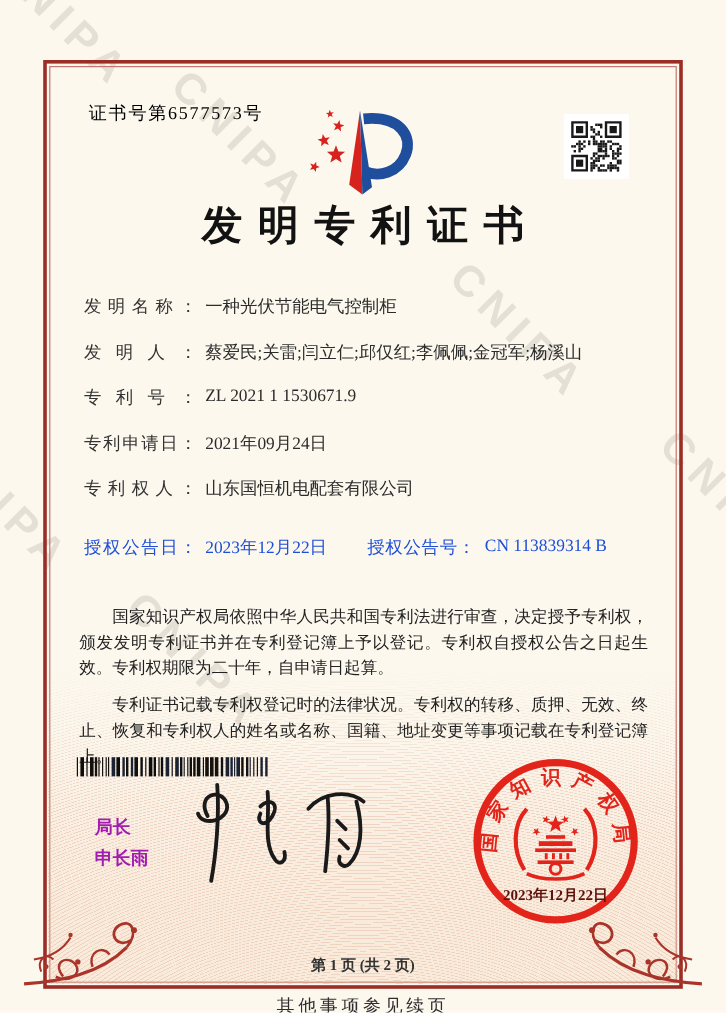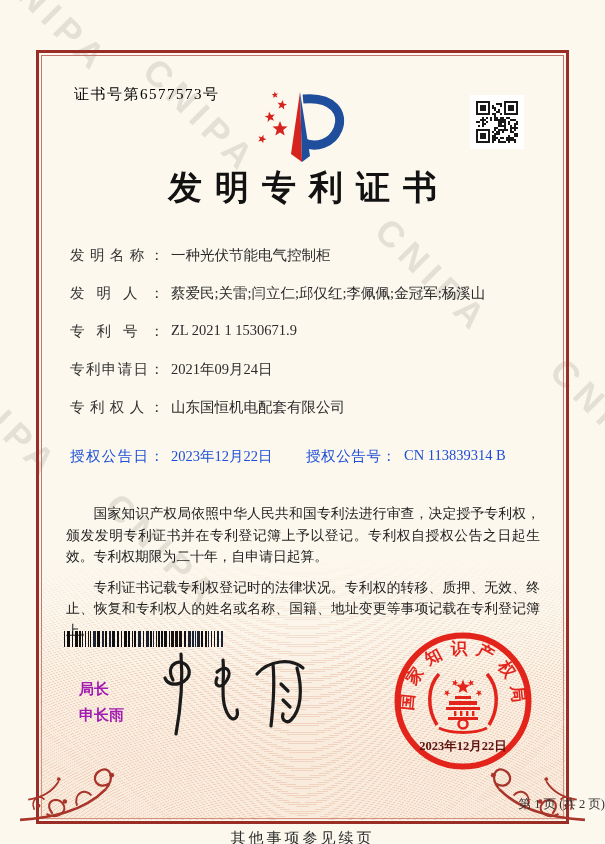--- a/index.html
+++ b/index.html
@@ -54,21 +54,21 @@
   #paras p + p{margin-top:9px;}
   
   #barcode{position:absolute;left:64px;top:631px;width:164px;height:16px;display:flex;align-items:stretch;}
   #barcode span{display:block;height:100%;}
   .off-label{position:absolute;left:79px;font-family:"Liberation Sans","DejaVu Sans",sans-serif;
     font-weight:700;font-size:15px;color:#a21caf;}
   #director-title{top:680px;}
   #director-name{top:706px;}
   #signature{position:absolute;left:145px;top:650px;width:180px;height:88px;}
   #seal{position:absolute;left:388px;top:626px;width:150px;height:150px;}
-  #page-info{position:absolute;left:0;top:796px;width:605px;text-align:right;font-size:12.5px;color:#333;}
+  #page-info{position:absolute;left:0;top:796px;width:605px;text-align:center;font-size:12.5px;color:#333;font-weight:bold;}
   #continuation{position:absolute;left:0;top:829px;width:605px;text-align:center;font-size:15px;color:#2d2d2d;letter-spacing:3px;}
   .corner{position:absolute;width:112px;height:112px;}
   #corner-left{left:16px;top:712px;}
   #corner-right{left:477px;top:712px;transform:scaleX(-1);}
 </style>
 </head>
 <body>
 
 <div id="page">
 

